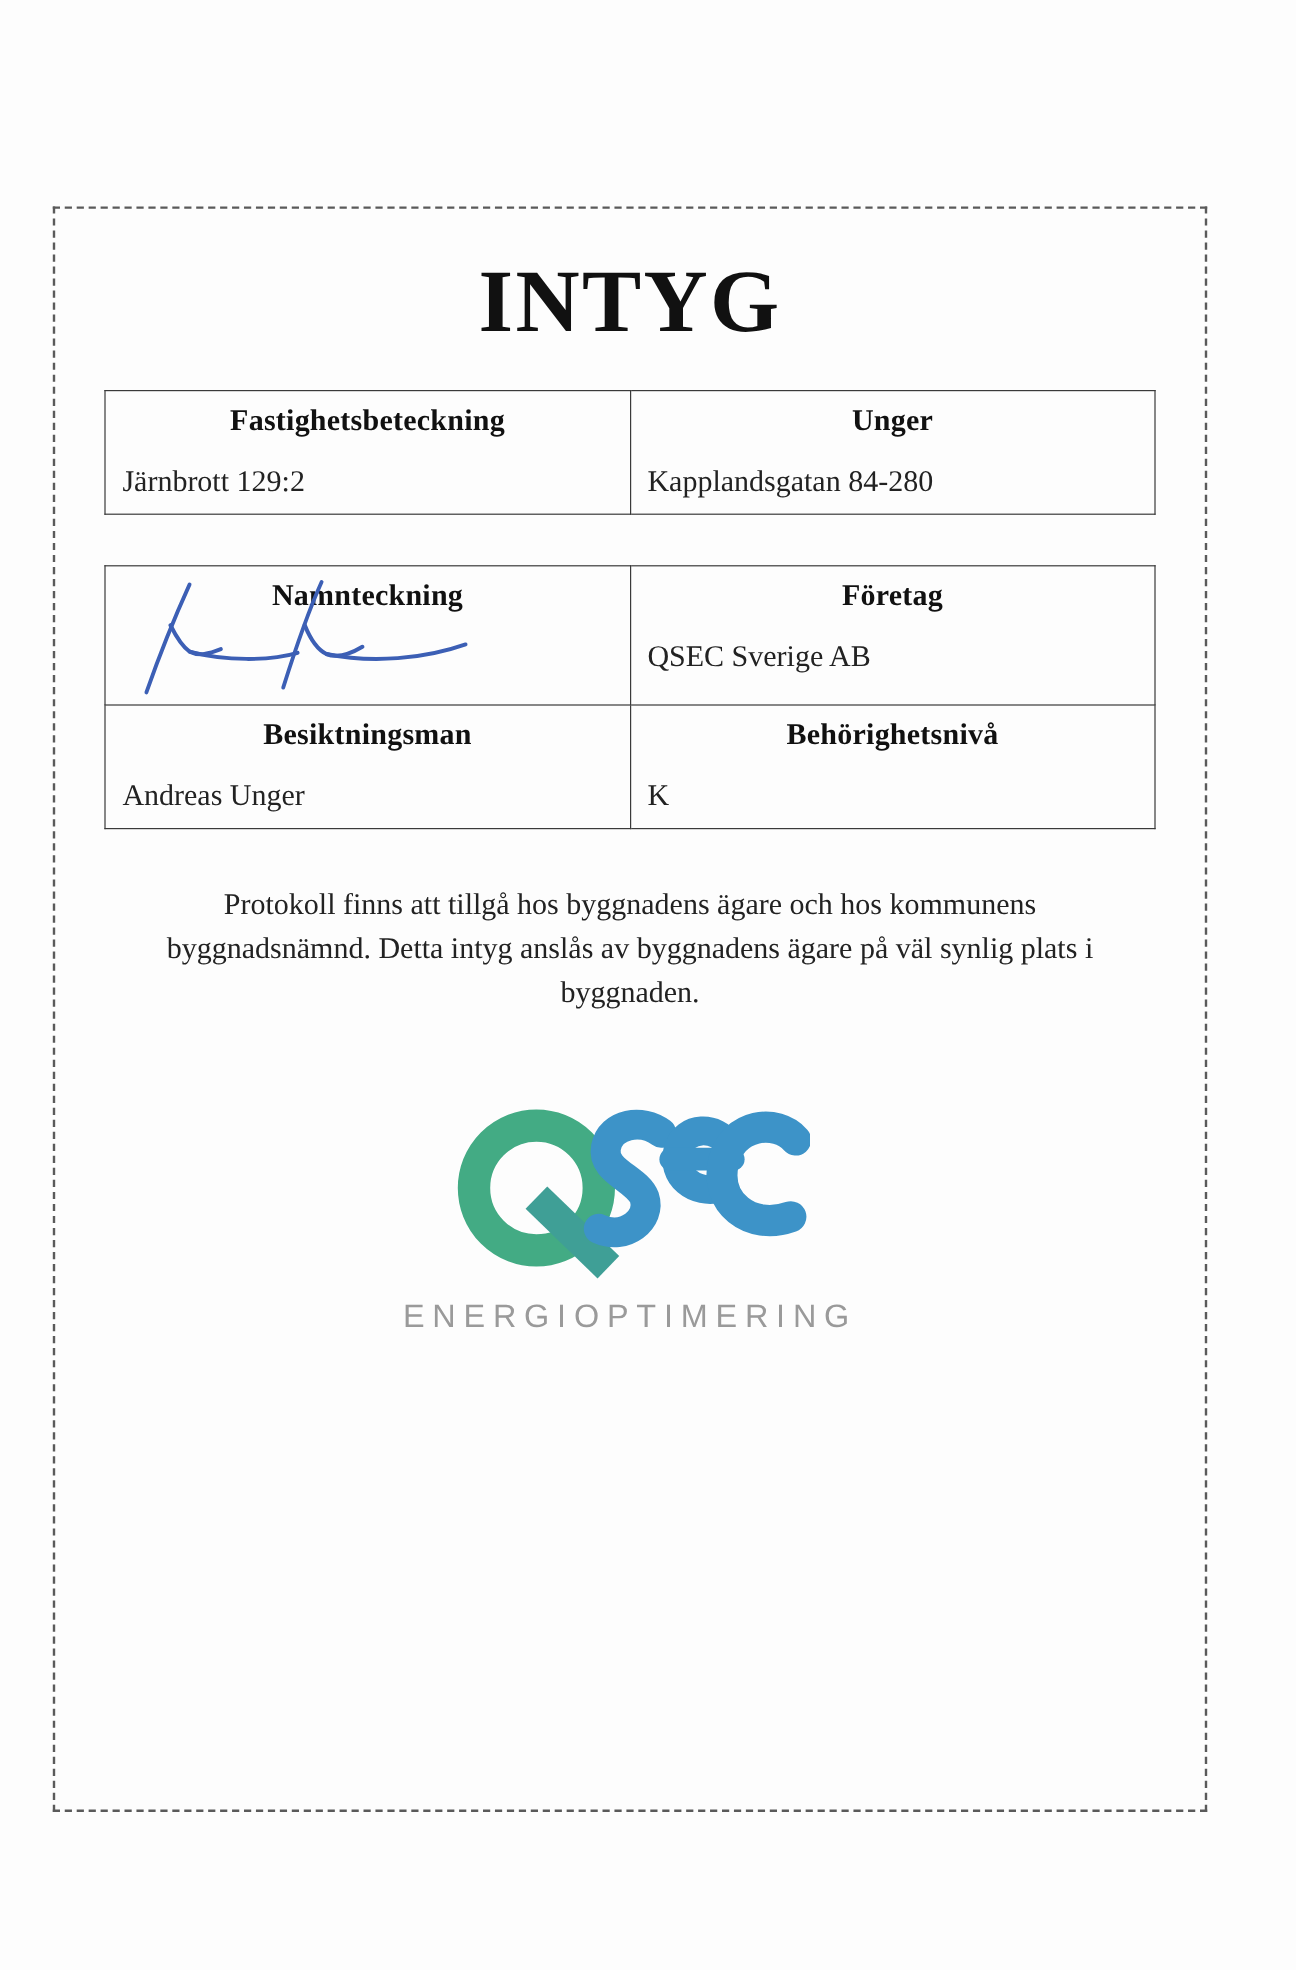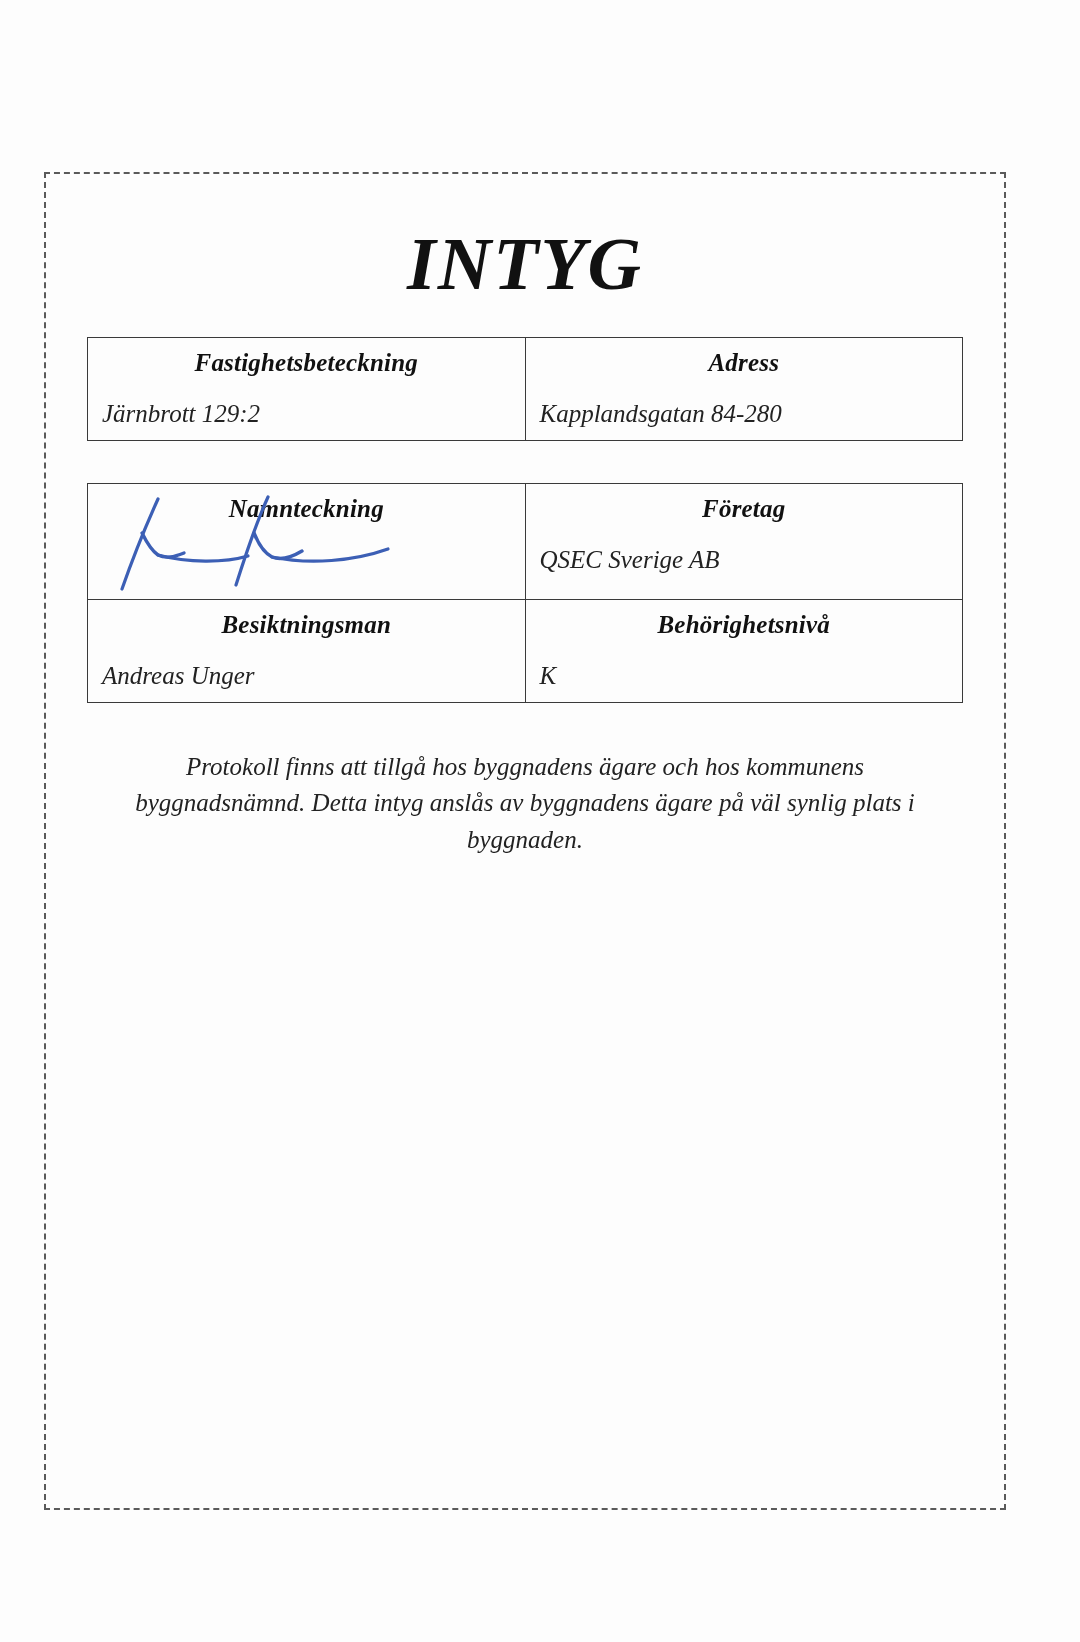--- a/index.html
+++ b/index.html
@@ -31,26 +31,25 @@
     top: 172px;
     width: 962px;
     height: 1338px;
     border: 2px dashed #5a5a5a;
     box-sizing: border-box;
   }
 
   .content {
     position: absolute;
     left: 44px;
-    top: 172px;
+    top: 160px;
     width: 962px;
     height: 1338px;
     box-sizing: border-box;
     padding: 0 40px;
-    font-style: italic;
   }
 
   .doc-title {
     text-align: center;
     font-size: 74px;
     font-weight: bold;
     letter-spacing: 2px;
     margin: 55px 0 0 0;
     line-height: 1;
     color: #111;
@@ -149,21 +148,21 @@
 
 
     <table class="table-block first">
       <tbody>
           <tr>
         <td>
           <div class="cell-label">Fastighetsbeteckning</div>
           <div class="cell-value">Järnbrott 129:2</div>
         </td>
         <td>
-          <div class="cell-label">Adress</div>
+          <div class="cell-label">Unger</div>
           <div class="cell-value">Kapplandsgatan 84-280</div>
         </td>
       </tr>
     </tbody>
       </table>
 
     <table class="table-block second">
       <tbody>
           <tr>
         <td class="sig-cell">
@@ -194,15 +193,39 @@
         <td>
           <div class="cell-label">Behörighetsnivå</div>
           <div class="cell-value">K</div>
         </td>
       </tr>
     </tbody>
       </table>
 
     <div class="footer-note">Protokoll finns att tillgå hos byggnadens ägare och hos kommunens byggnadsnämnd. Detta intyg anslås av byggnadens ägare på väl synlig plats i byggnaden.</div>
 
+    <div class="logo-area">
+      <svg class="logo-mark" width="300" height="180" viewBox="0 0 300 180">
+        <defs>
+          <linearGradient id="qgrad" x1="0" y1="0" x2="1" y2="0">
+            <stop offset="0%" stop-color="#3fa97f"></stop>
+            <stop offset="55%" stop-color="#44a9a0"></stop>
+            <stop offset="100%" stop-color="#3d93c8"></stop>
+          </linearGradient>
+        </defs>
+
+        <g>
+          <circle cx="72" cy="92" r="52" fill="none" stroke="#43ab84" stroke-width="27"></circle>
+          <path d="M72 100 L132 158" stroke="#3f9f96" stroke-width="26" stroke-linecap="butt" fill="none"></path>
+        </g>
+
+        <path d="M176 46 C 160 34, 134 38, 130 58 C 126 78, 156 84, 162 100 C 168 118, 146 136, 124 126" fill="none" stroke="#3d93c8" stroke-width="25" stroke-linecap="round"></path>
+
+        <path d="M232 56 C 222 40, 196 40, 190 60 C 184 82, 204 98, 226 92" fill="none" stroke="#3d93c8" stroke-width="24" stroke-linecap="round"></path>
+        <path d="M184 68 L236 68" stroke="#3d93c8" stroke-width="19" stroke-linecap="round" fill="none"></path>
+
+        <path d="M288 52 C 272 34, 236 38, 228 70 C 220 104, 250 128, 284 116" fill="none" stroke="#3d93c8" stroke-width="26" stroke-linecap="round"></path>
+      </svg>
+      <div class="logo-word">ENERGIOPTIMERING</div>
+    </div>
 
   </div>
 </div>
 
 </body></html>

